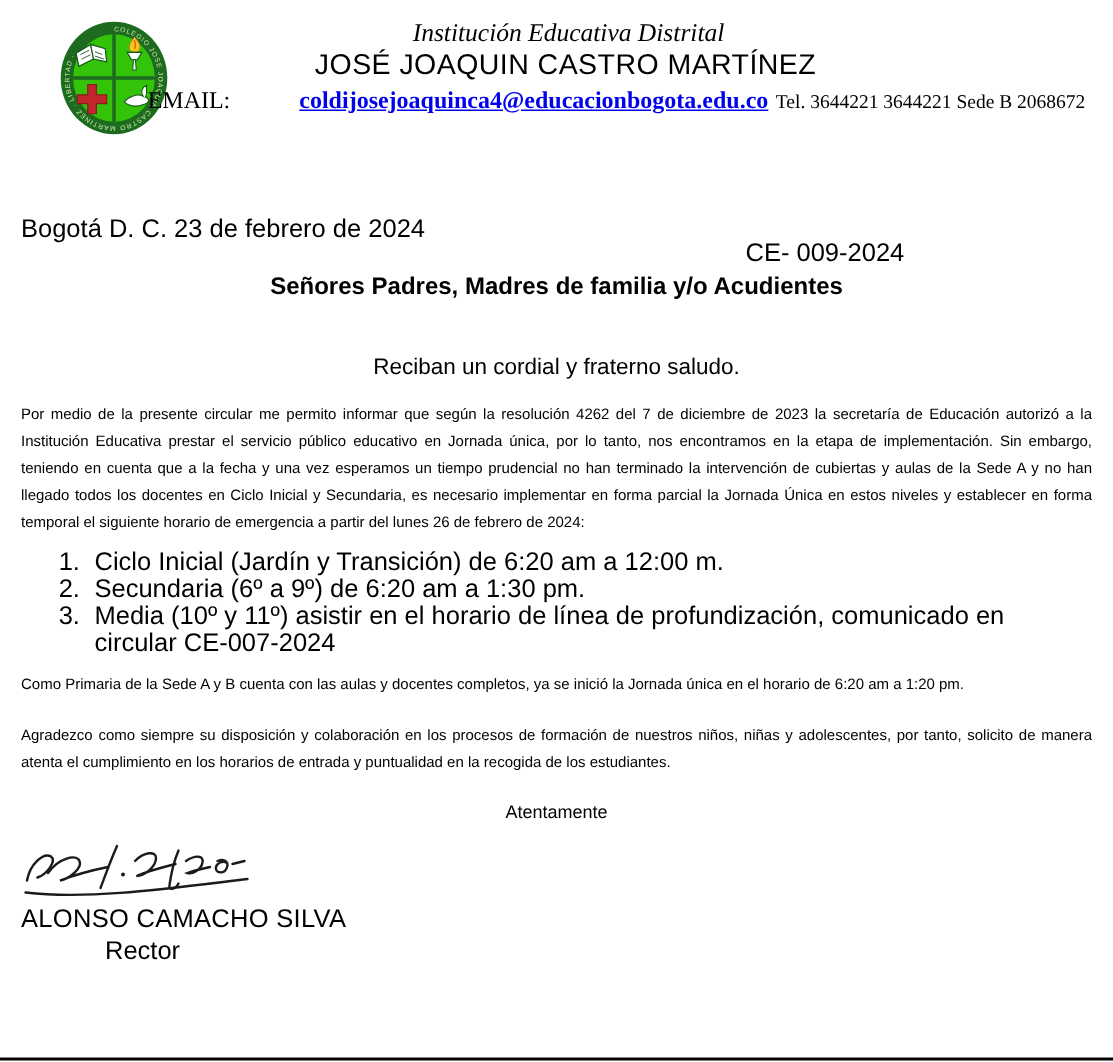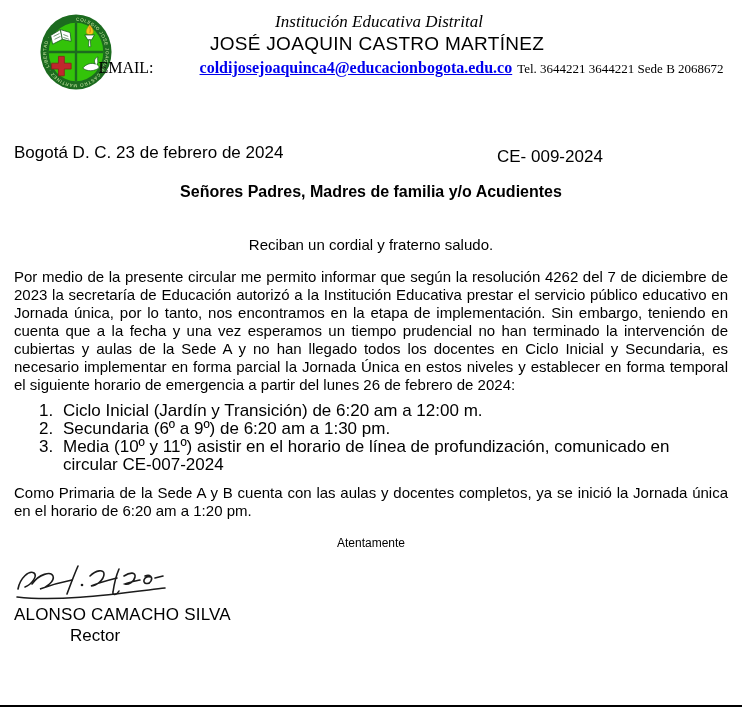--- a/index.html
+++ b/index.html
@@ -34,24 +34,24 @@
   .school-name{font-size:19px;letter-spacing:0.3px;margin-top:1px;position:relative;left:6px;}
   .email-row{
     font-family:"Liberation Serif", serif;font-size:16px;margin-top:4px;
     position:relative;left:40px;white-space:nowrap;
   }
   .email-link{color:var(--link-blue);text-decoration:underline;font-weight:bold;margin-left:42px;}
   .tel{font-size:13px;margin-left:1px;}
   
   main{padding:0 14px;}
   .date-row{position:relative;margin-top:39px;font-size:17px;height:20px;}
-  .ref{position:absolute;left:483px;top:4px;}
+  .ref{position:absolute;left:483px;top:16px;}
   .recipients{margin-top:20px;font-size:16px;font-weight:bold;}
   .greeting{margin-top:35px;font-size:15px;}
-  .para{font-size:15px;line-height:18px;text-align:justify;}
+  .para{font-size:10px;line-height:18px;text-align:justify;}
   .para-intro{margin-top:15px;}
   .schedule{margin:8px 0 0;padding-left:44px;font-size:17px;line-height:18px;}
   .schedule li{padding-left:5px;}
   .para-primaria{margin-top:10px;}
   .para-agradezco{margin-top:16px;}
   .closing{margin-top:16px;font-size:12px;}
   .signature{display:block;margin:11px 0 0 1px;width:152px;height:42px;}
   .signature .stroke{fill:none;stroke:#1b1b1b;stroke-width:1.6;stroke-linecap:round;}
   .signer-name{font-size:17px;margin-top:2px;letter-spacing:0.2px;}
   .signer-title{font-size:17px;margin-top:1px;padding-left:56px;}
@@ -111,20 +111,21 @@
 
     <p class="para para-intro">Por medio de la presente circular me permito informar que según la resolución 4262 del 7 de diciembre de 2023 la secretaría de Educación autorizó a la Institución Educativa prestar el servicio público educativo en Jornada única, por lo tanto, nos encontramos en la etapa de implementación. Sin embargo, teniendo en cuenta que a la fecha y una vez esperamos un tiempo prudencial no han terminado la intervención de cubiertas y aulas de la Sede A y no han llegado todos los docentes en Ciclo Inicial y Secundaria, es necesario implementar en forma parcial la Jornada Única en estos niveles y establecer en forma temporal el siguiente horario de emergencia a partir del lunes 26 de febrero de 2024:</p>
 
     <ol class="schedule">
       <li>Ciclo Inicial (Jardín y Transición) de 6:20 am a 12:00 m.</li>
       <li>Secundaria (6º a 9º) de 6:20 am a 1:30 pm.</li>
       <li>Media (10º y 11º) asistir en el horario de línea de profundización, comunicado en circular CE-007-2024</li>
     </ol>
 
     <p class="para para-primaria">Como Primaria de la Sede A y B cuenta con las aulas y docentes completos, ya se inició la Jornada única en el horario de 6:20 am a 1:20 pm.</p>
+    <p class="para para-agradezco">Agradezco como siempre su disposición y colaboración en los procesos de formación de nuestros niños, niñas y adolescentes, por tanto, solicito de manera atenta el cumplimiento en los horarios de entrada y puntualidad en la recogida de los estudiantes.</p>
 
     <p class="closing">Atentamente</p>
 
     <svg class="signature" viewBox="0 0 152 42" aria-hidden="true">
       <g class="stroke">
         <path d="M3,28 C5,17 14,9 19,12 C23,15 16,24 10,26"></path>
         <path d="M17,23 C24,13 36,10 38,15 C40,20 31,27 25,28 C33,25 47,21 57,19"></path>
         <path d="M63,5 C59,14 55,25 52,33"></path>
         <path d="M75,15 C81,9 89,8 89,13 C89,19 81,25 76,25 C83,22 94,19 102,17"></path>
         <path d="M104,8 C101,15 99,24 98,31 C97,35 102,34 104,30"></path>

